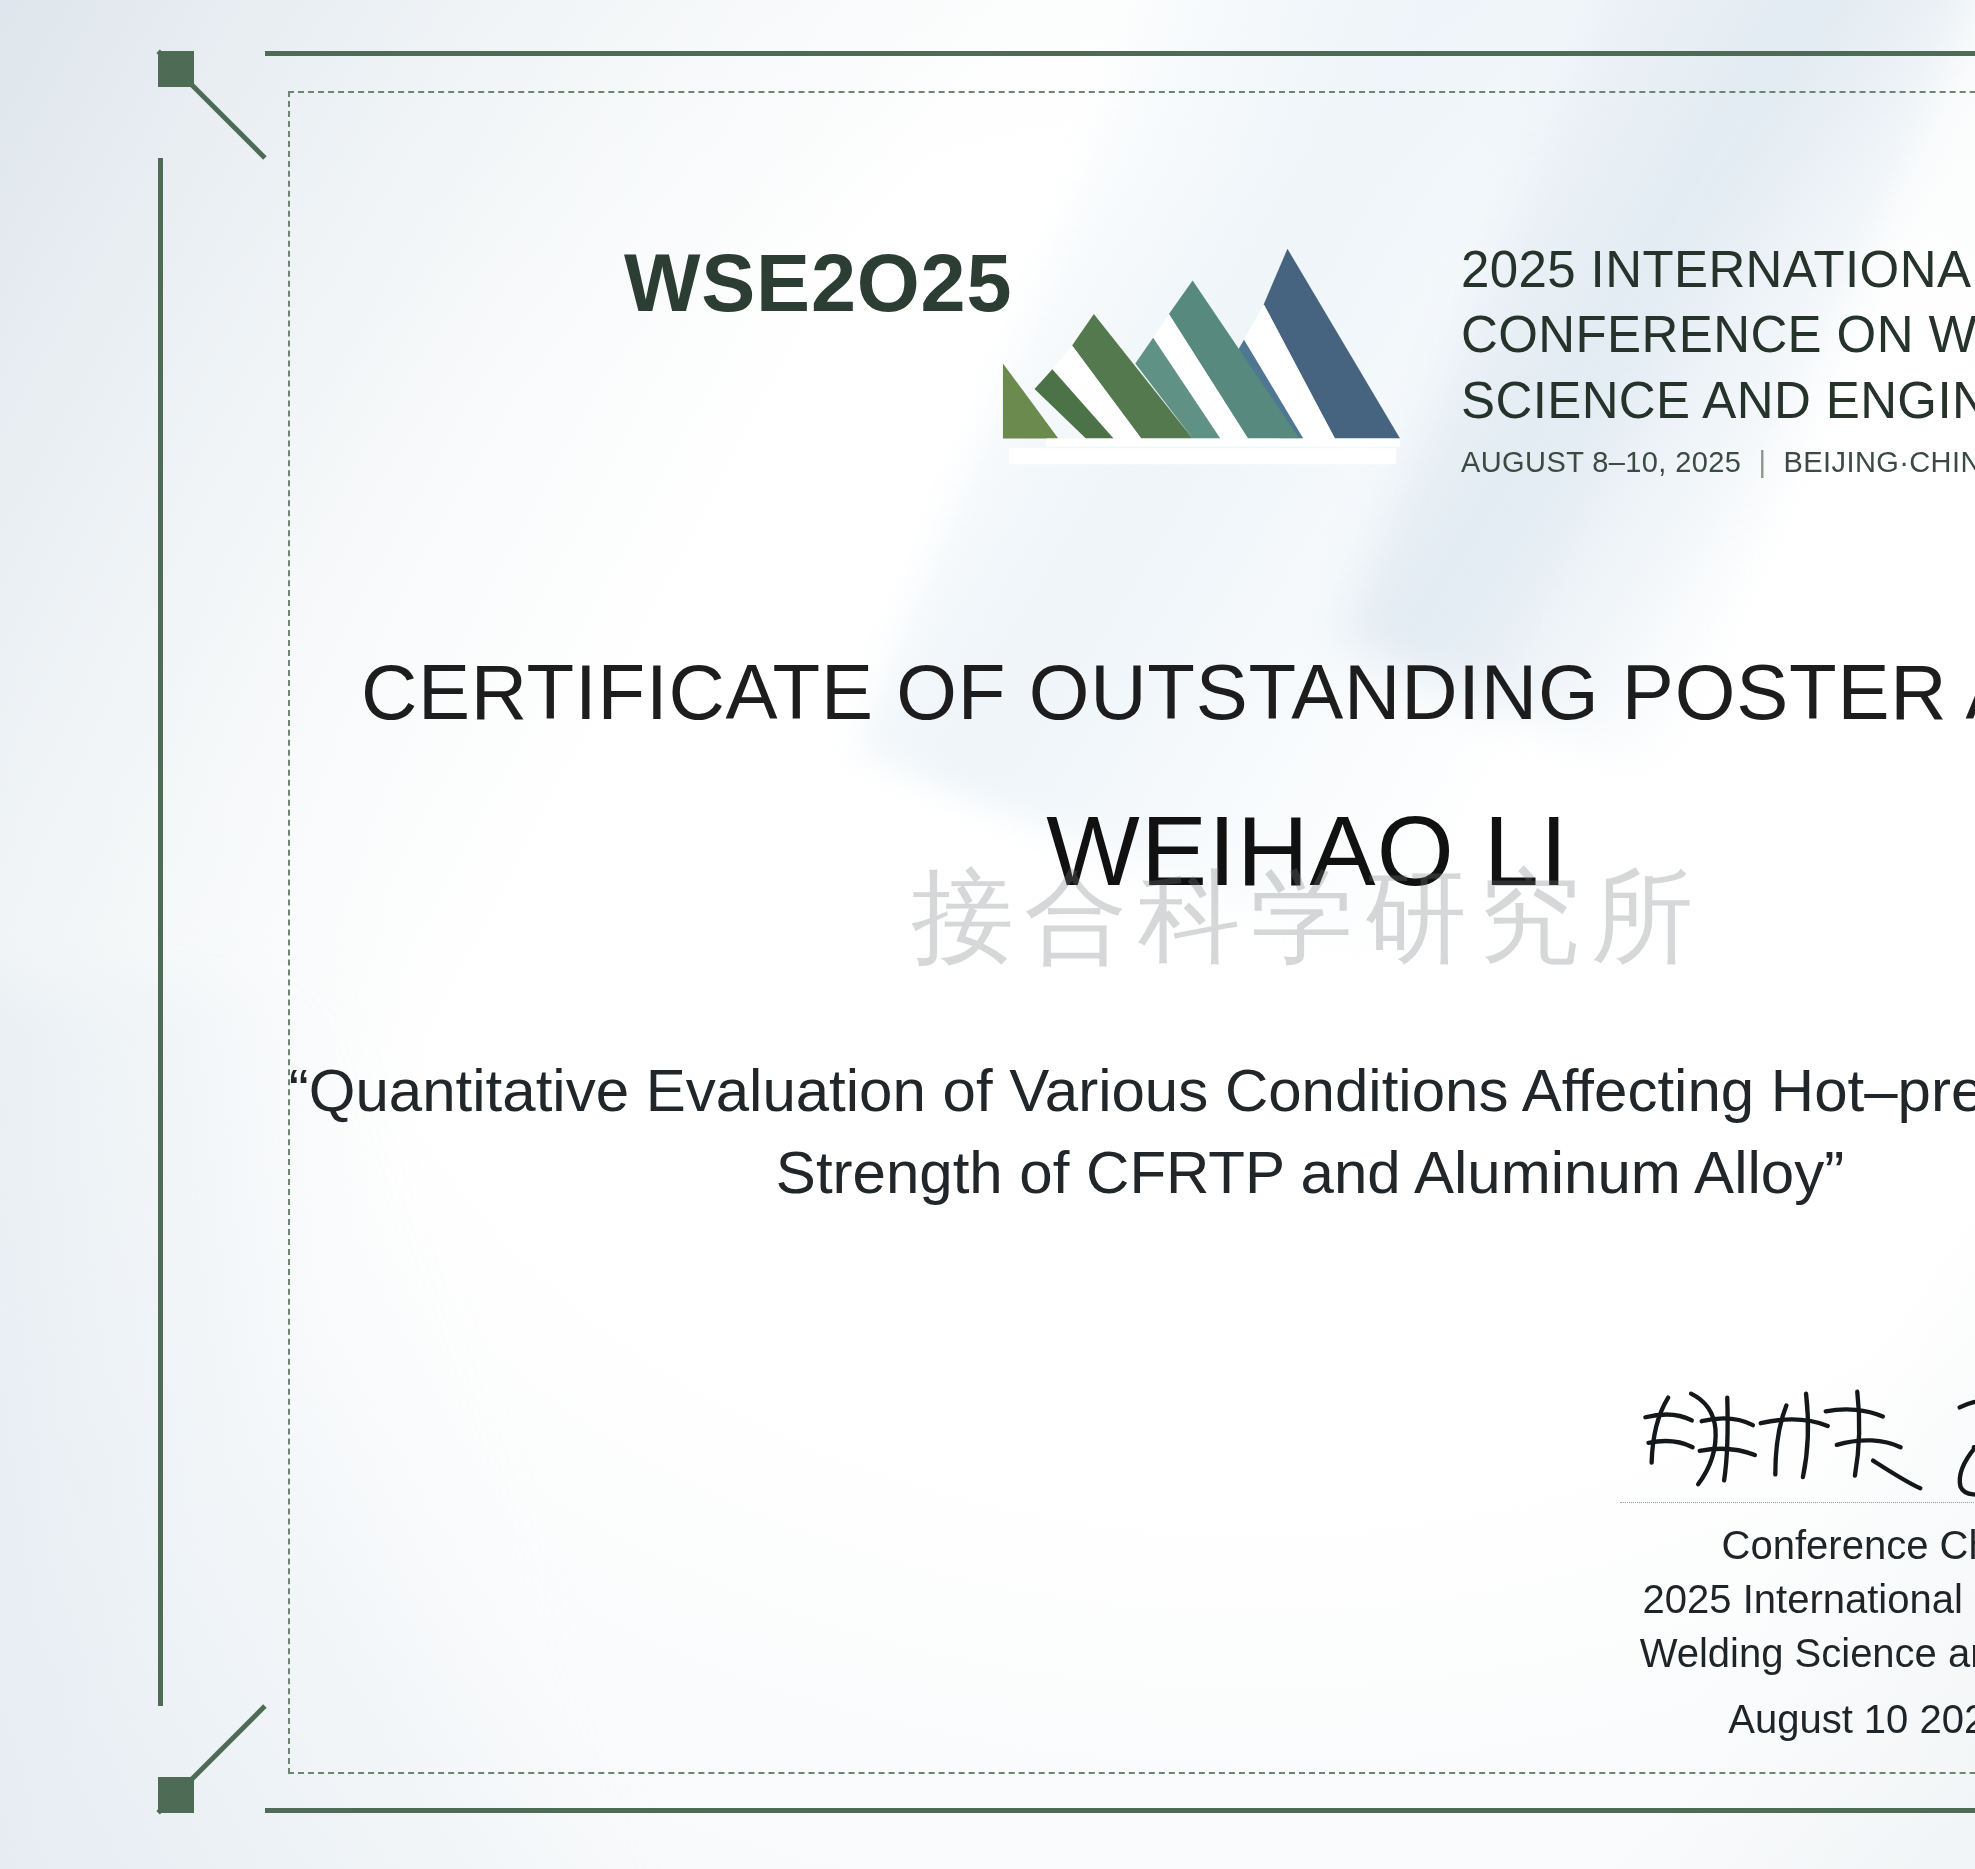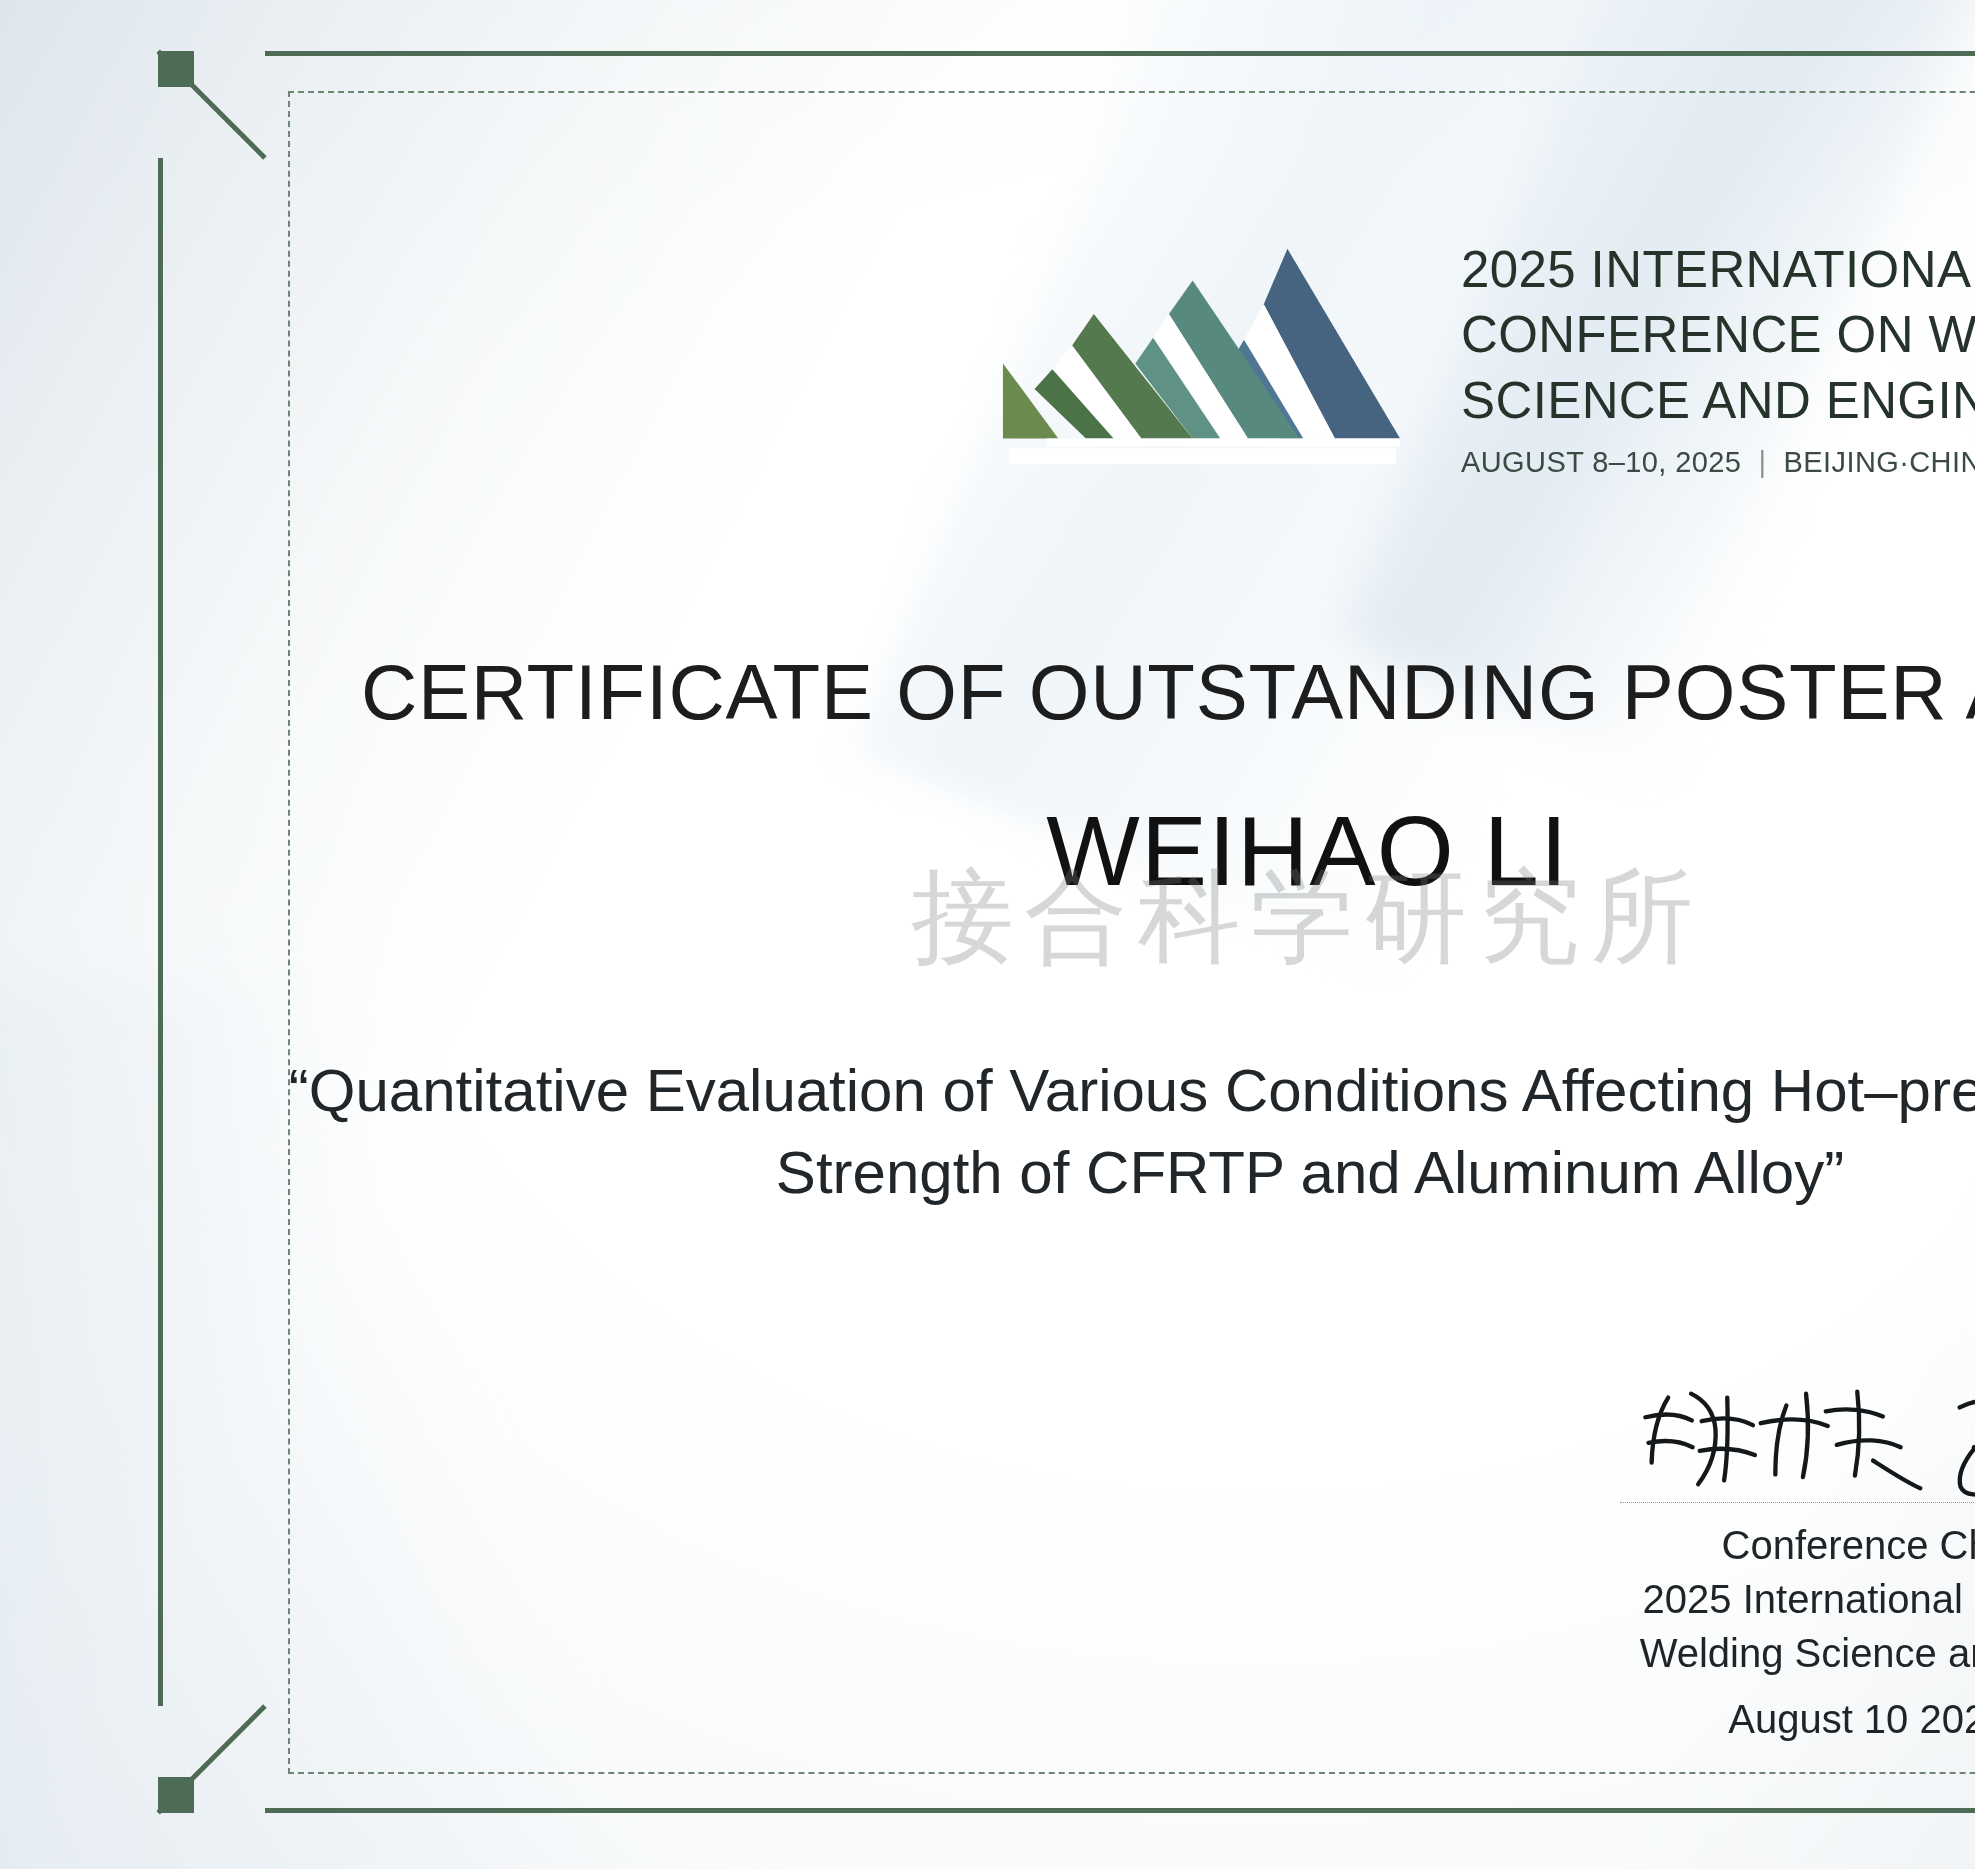--- a/index.html
+++ b/index.html
@@ -249,20 +249,21 @@
     <div class="corner-square cs-tl"></div>
 
     <div class="corner-square cs-bl"></div>
 
     <div id="inner-frame"></div>
   </div>
 
   <div id="content">
 
     <div id="header-block">
+      <div id="logo-wordmark">WSE2O25</div>
 
       <div id="logo-mark">
         <svg viewBox="0 0 1090 620" width="431" height="245" xmlns="http://www.w3.org/2000/svg">
 
           <g>
 
             <polygon points="760,40 1045,520 880,520 700,180" fill="#46647f"></polygon>
             <polygon points="700,180 880,520 800,520 650,270" fill="#ffffff"></polygon>
             <polygon points="650,270 800,520 740,520 615,330" fill="#4f7792"></polygon>
 

